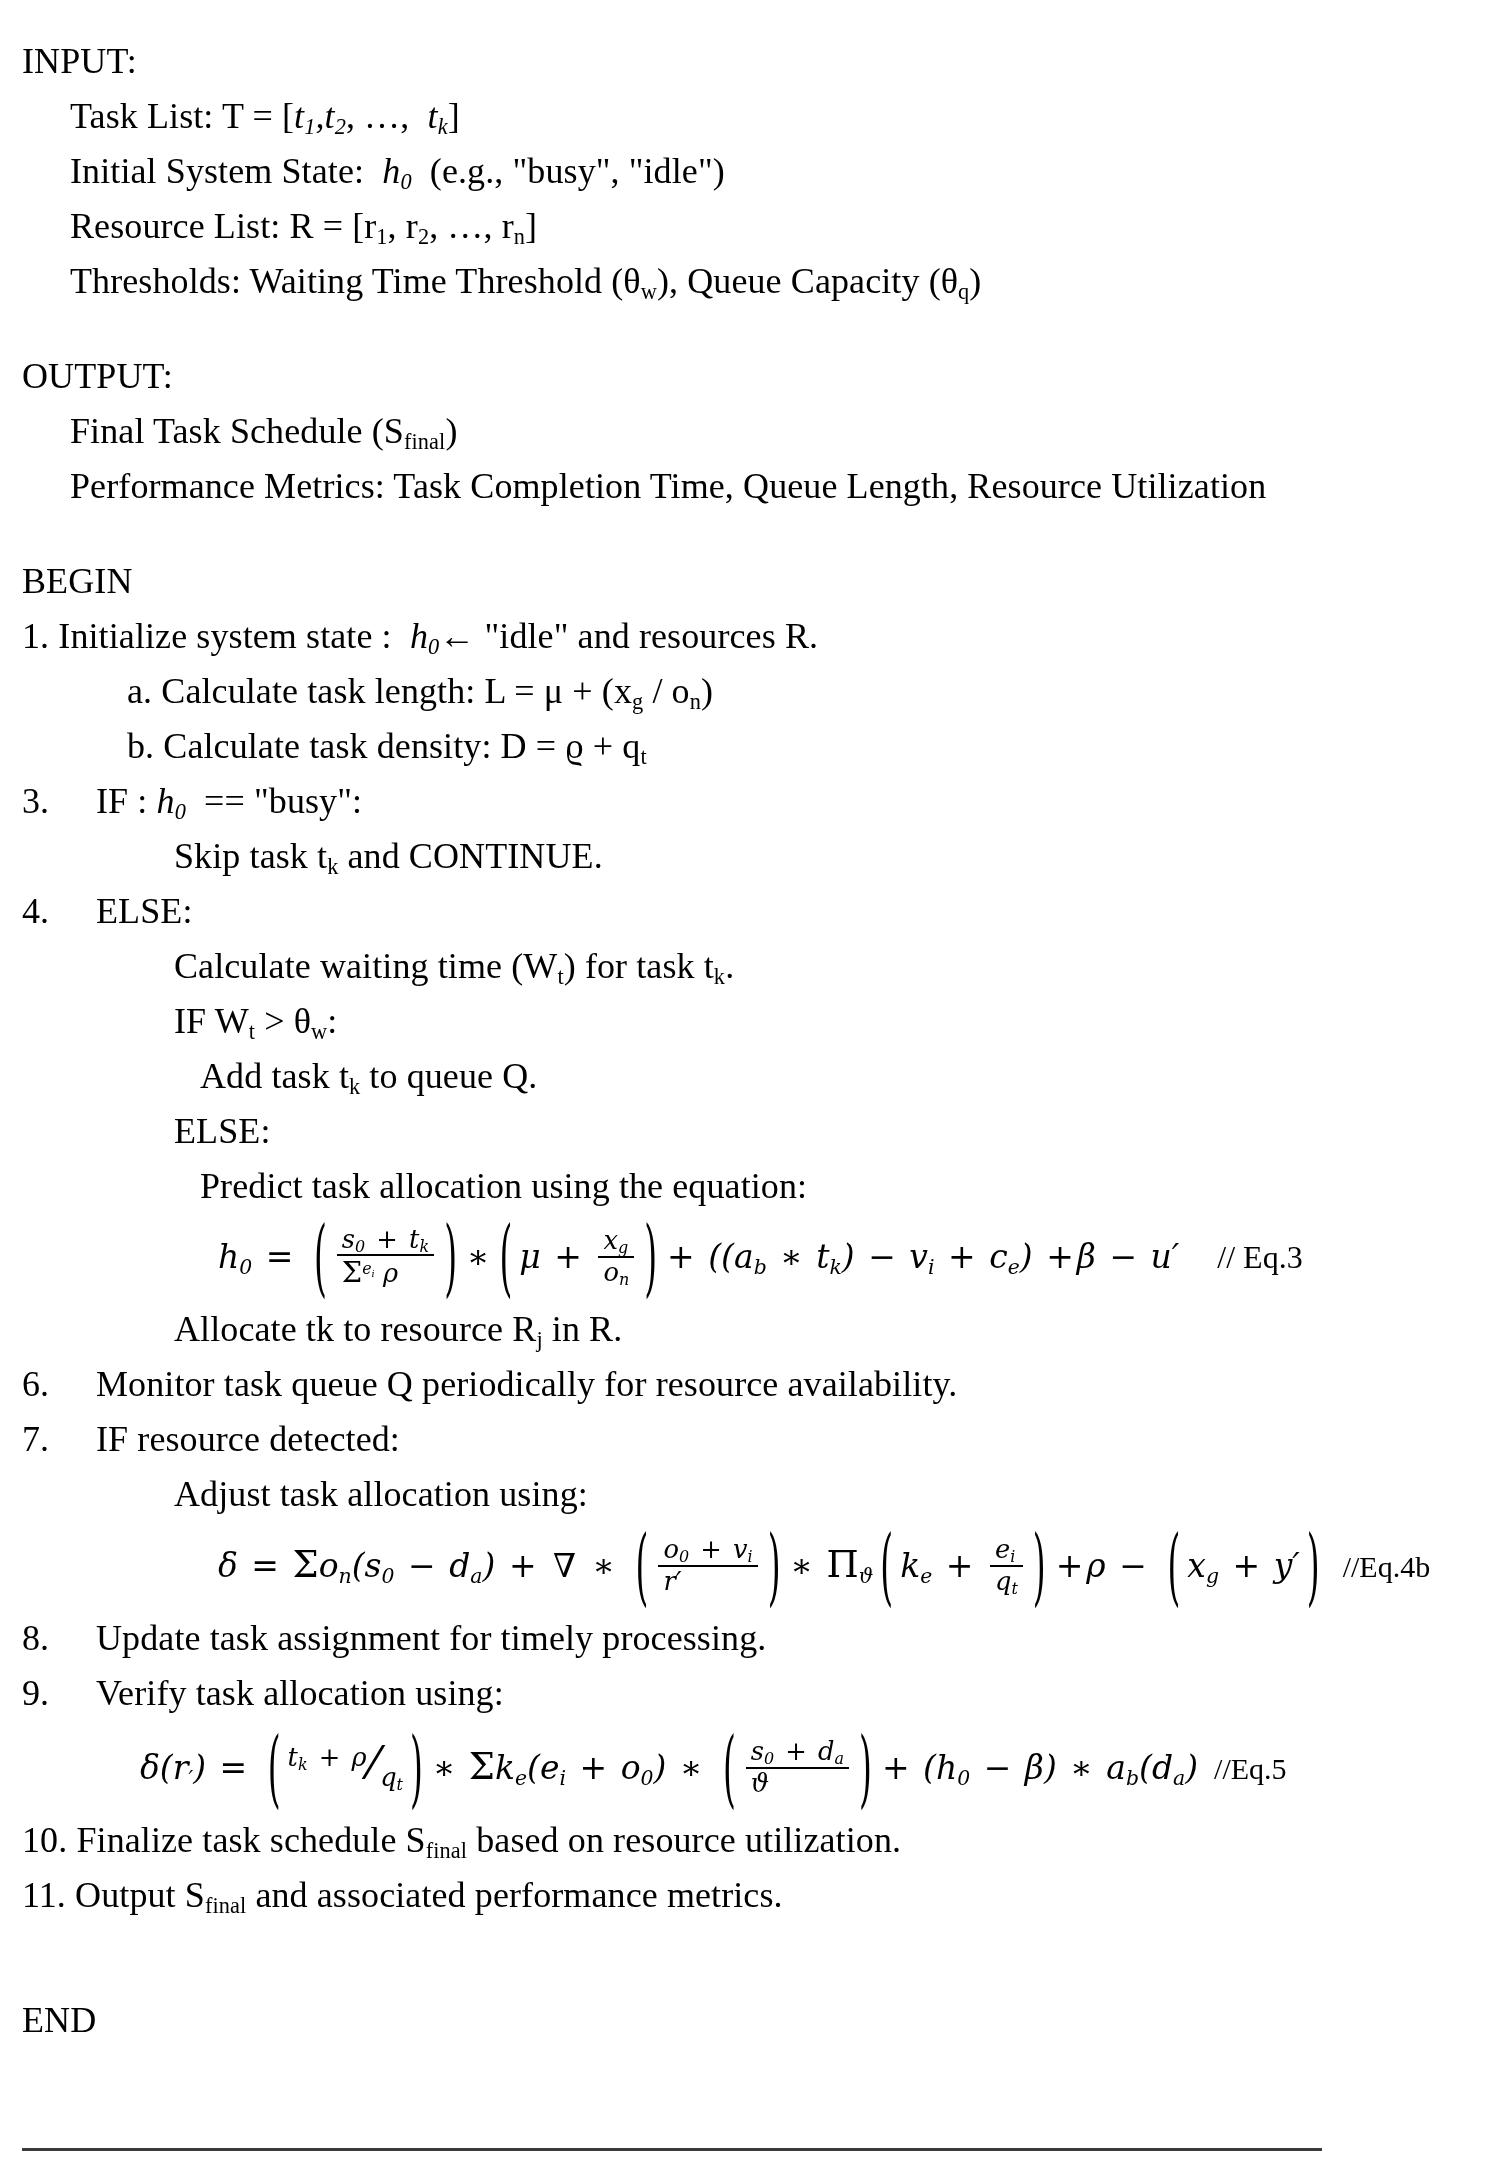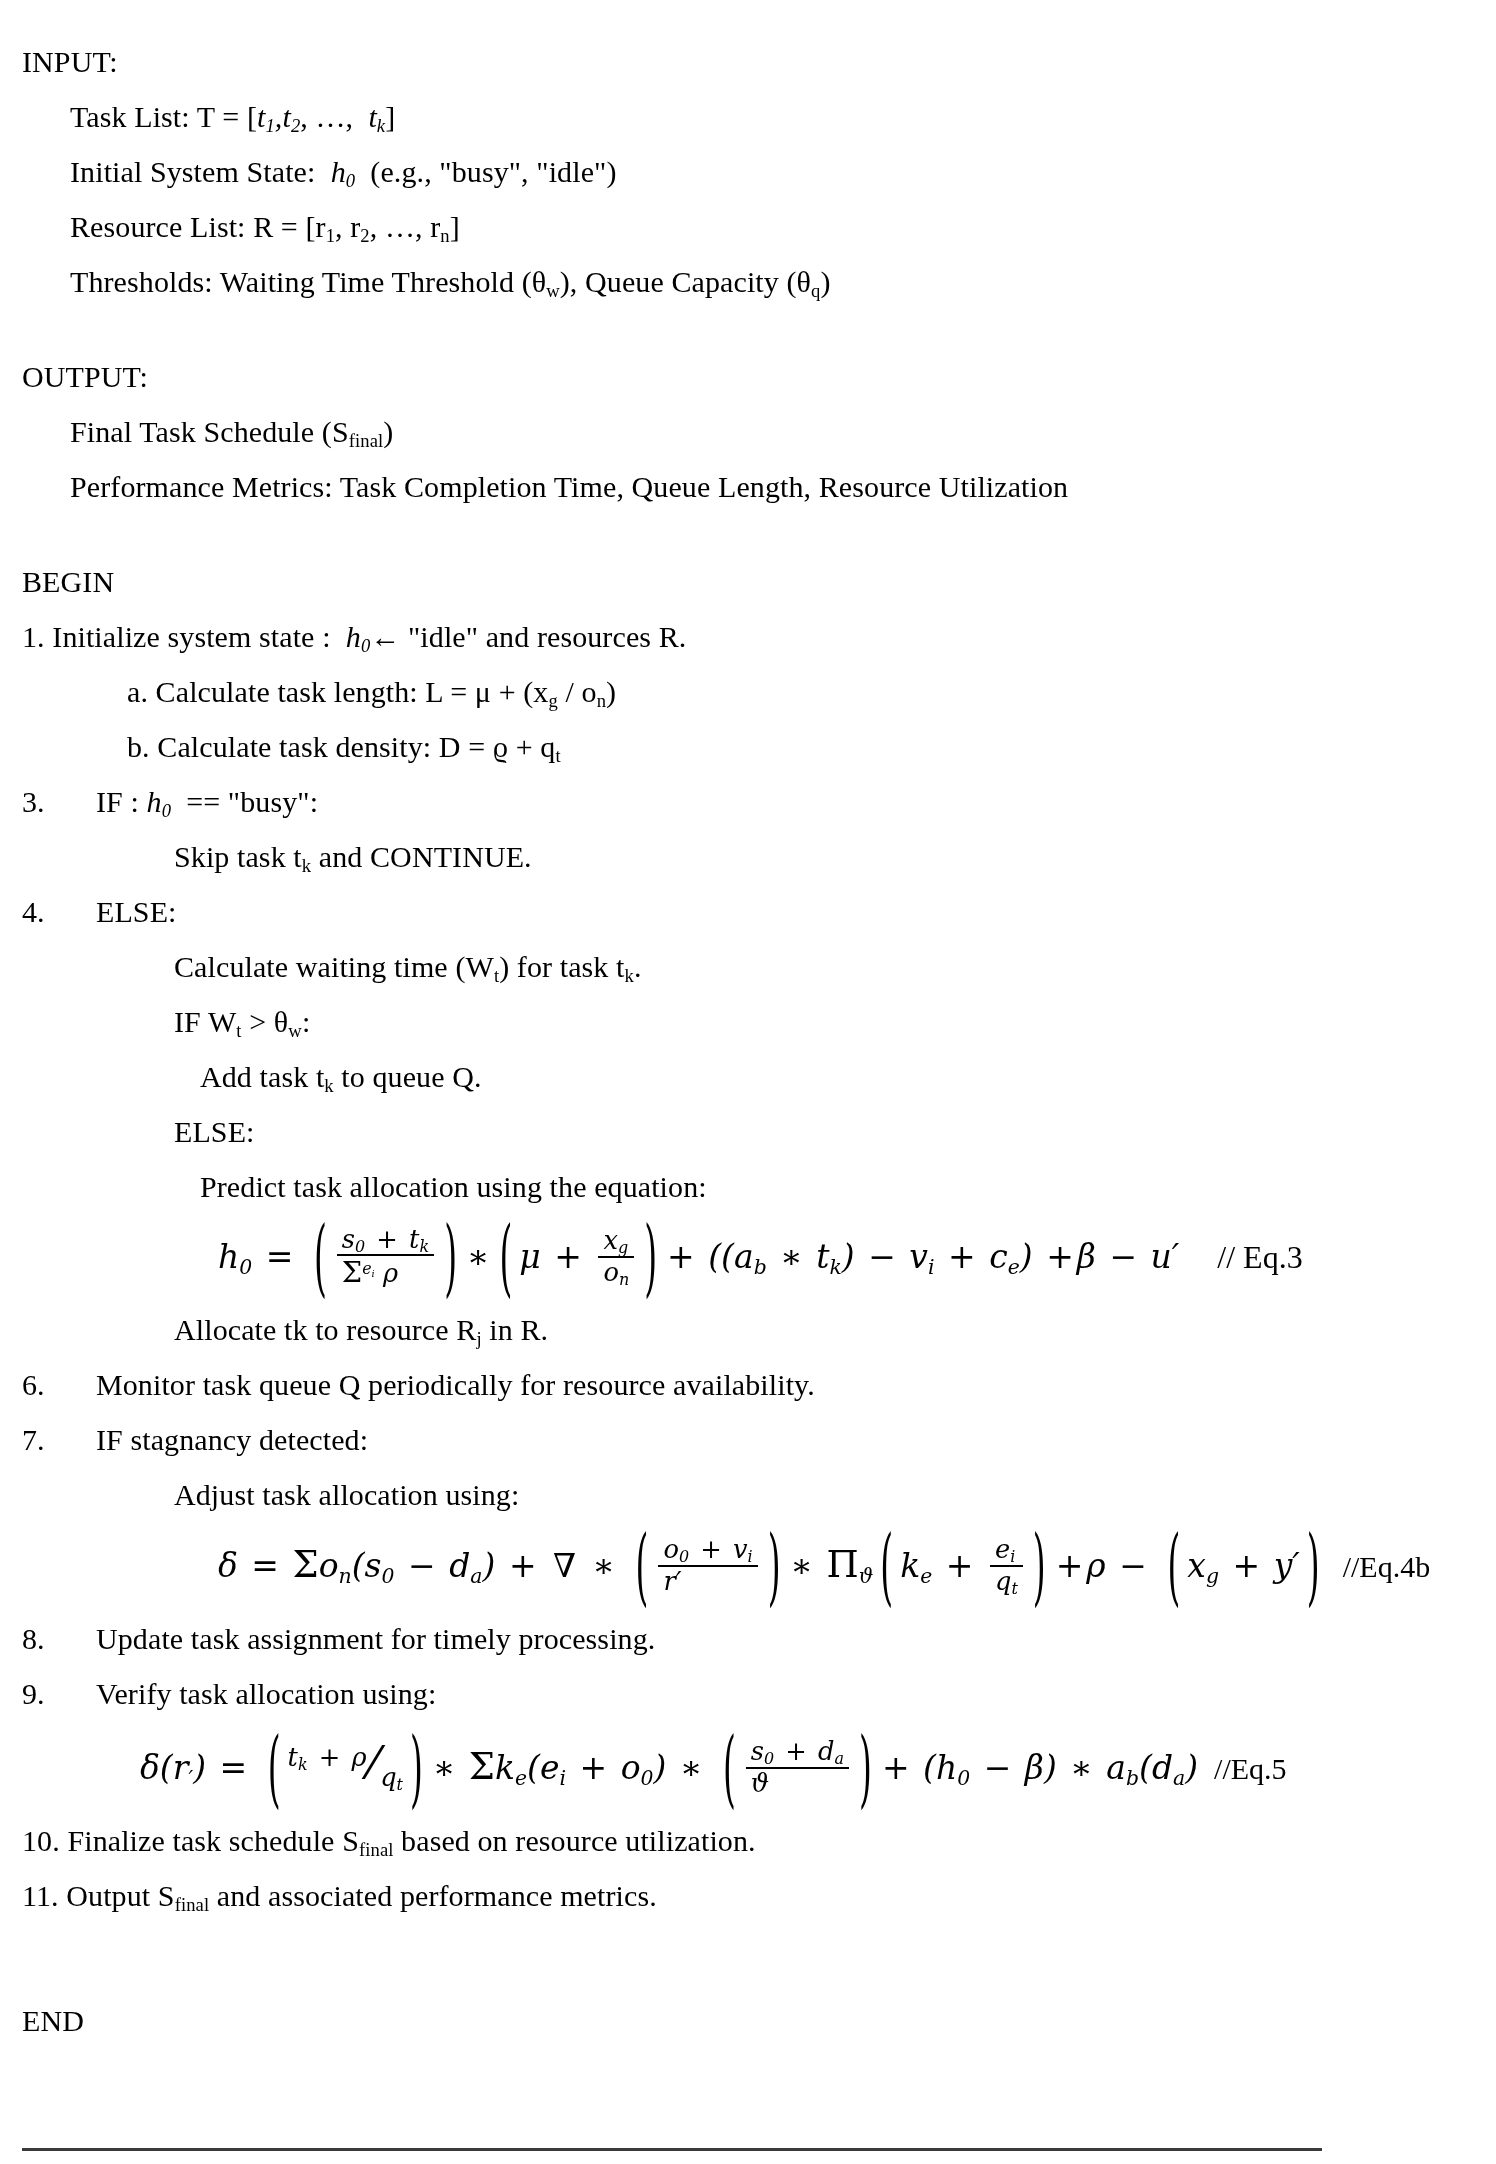--- a/index.html
+++ b/index.html
@@ -22,21 +22,21 @@
     padding: 0;
     box-sizing: border-box;
   }
   .algo {
     position: absolute;
     left: 22px;
     top: 34px;
     width: 1400px;
   }
   .line {
-    font-size: 30px;
+    font-size: 36px;
     line-height: 55px;
     white-space: nowrap;
     letter-spacing: 0.1px;
   }
   .gap-lg { height: 40px; }
   .gap-md { height: 30px; }
   .i0  { padding-left: 0px; }
   .i1  { padding-left: 48px; }
   .i2  { padding-left: 105px; }
   .i4  { padding-left: 152px; }
@@ -196,21 +196,21 @@
 
     <div class="line i4">
       Allocate tk to resource R<sub>j</sub> in R.
     </div>
 
     <div class="line i0">
       <span class="num">6.</span><span>Monitor task queue Q periodically for resource availability.</span>
     </div>
 
     <div class="line i0">
-      <span class="num">7.</span><span>IF stagnancy detected:</span>
+      <span class="num">7.</span><span>IF resource detected:</span>
     </div>
     <div class="line i4">Adjust task allocation using:</div>
 
     <div class="mathline i6">
       <span class="math">δ <span class="opr">=</span> <span class="bigop">Σ</span>o<sub>n</sub>(s<sub>0</sub> <span class="opr">−</span> d<sub>a</sub>) <span class="opr">+</span> <span class="opr">∇</span> <span class="opr">∗</span> <span class="paren">(</span><span class="frac">
             <span class="top">o<sub>0</sub> <span class="opr">+</span> v<sub>i</sub></span>
             <span class="bot">r′</span>
           </span><span class="paren">)</span><span class="opr">∗</span> <span class="bigop">Π</span><sub>ϑ</sub><span class="paren">(</span>k<sub>e</sub> <span class="opr">+</span> <span class="frac">
             <span class="top">e<sub>i</sub></span>
             <span class="bot">q<sub>t</sub></span>

